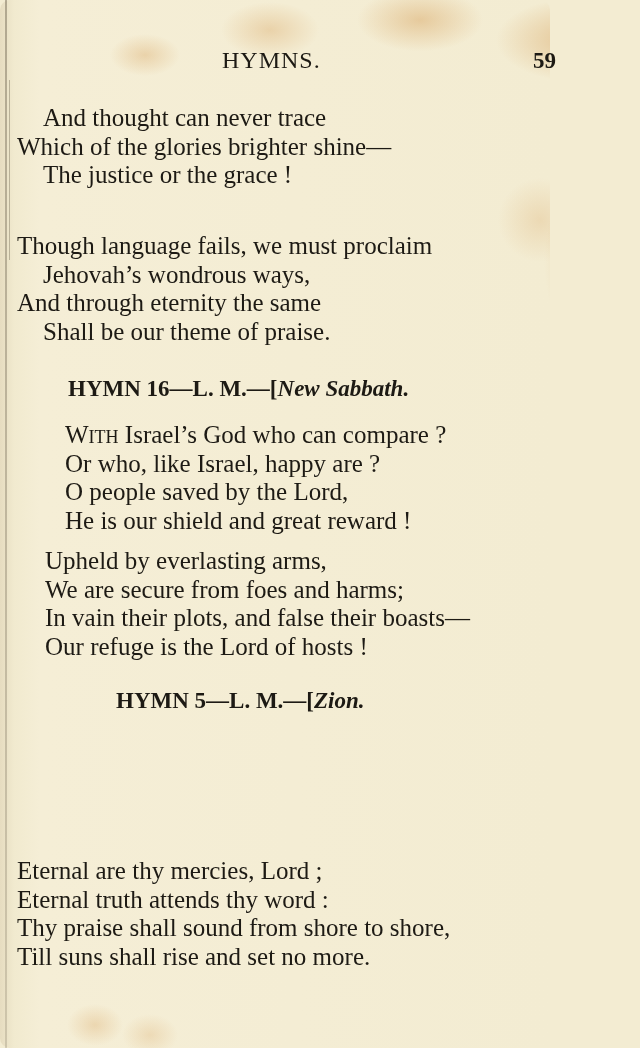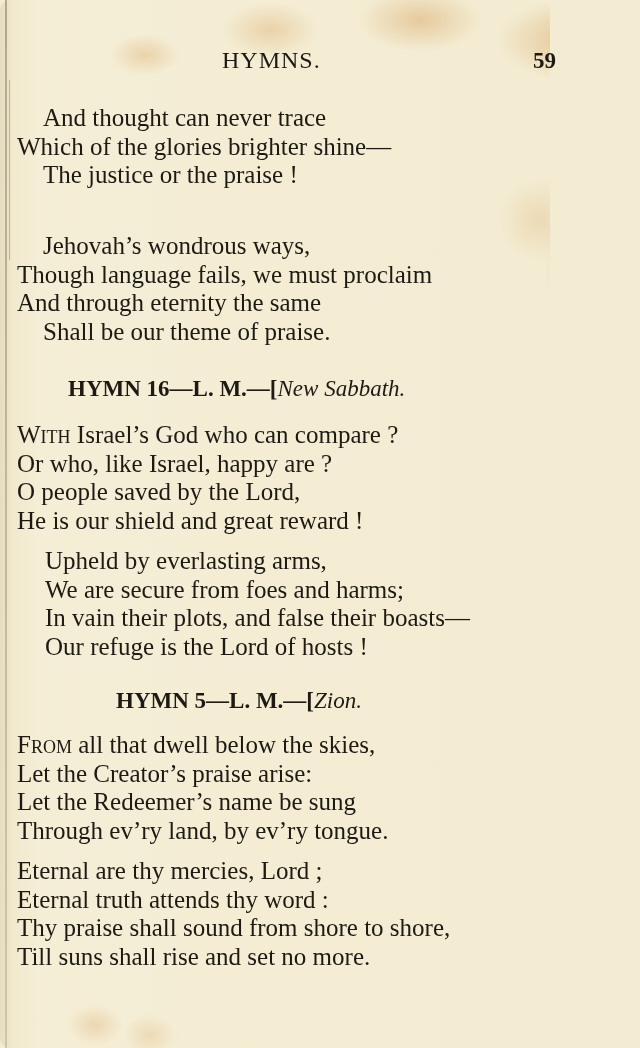--- a/index.html
+++ b/index.html
@@ -64,75 +64,69 @@
     .line { white-space: nowrap; }
     .line.indent { padding-left: 26px; }
     .hymn-heading {
       position: absolute;
       font-size: 23px;
       font-weight: bold;
       white-space: nowrap;
     }
     .hymn-heading .tune {
       font-style: italic;
-      font-weight: normal;
+      font-weight: bold;
     }
     .smallcaps { font-variant: small-caps; }
   </style>
 </head>
 <body>
 
 <div class="page">
   <div class="spine-line"></div>
   <div class="spine-line-2"></div>
 
   <div class="header-title">HYMNS.</div>
   <div class="page-number">59</div>
 
   <div class="stanza" style="top:104px;">
     <div class="line indent">And thought can never trace</div>
     <div class="line">Which of the glories brighter shine—</div>
-    <div class="line indent">The justice or the praise !</div>
+    <div class="line indent">The justice or the grace !</div>
   </div>
 
   <div class="stanza" style="top:232px;">
+    <div class="line">Though language fails, we must proclaim</div>
     <div class="line indent">Jehovah’s wondrous ways,</div>
-    <div class="line">Though language fails, we must proclaim</div>
     <div class="line">And through eternity the same</div>
     <div class="line indent">Shall be our theme of praise.</div>
   </div>
 
   <div class="hymn-heading" style="left:68px; top:376px;">
     <span>HYMN 16—L. M.—[</span><span class="tune">New Sabbath.</span>
   </div>
 
-  <div class="stanza" style="top:421px;">
+  <div class="stanza" style="top:421px;margin-left:48px;">
     <div class="line"><span class="smallcaps">With</span><span> Israel’s God who can compare ?</span></div>
     <div class="line">Or who, like Israel, happy are ?</div>
     <div class="line">O people saved by the Lord,</div>
     <div class="line">He is our shield and great reward !</div>
   </div>
 
   <div class="stanza" style="top:547px;margin-left:28px;">
     <div class="line">Upheld by everlasting arms,</div>
     <div class="line">We are secure from foes and harms;</div>
     <div class="line">In vain their plots, and false their boasts—</div>
     <div class="line">Our refuge is the Lord of hosts !</div>
   </div>
 
   <div class="hymn-heading" style="left:116px; top:688px;">
     <span>HYMN 5—L. M.—[</span><span class="tune">Zion.</span>
   </div>
 
-  <div class="stanza" style="top:731px;">
-    <div class="line"><span class="smallcaps">From</span><span> all that dwell below the skies,</span></div>
-    <div class="line">Let the Creator’s praise arise:</div>
-    <div class="line">Let the Redeemer’s name be sung</div>
-    <div class="line">Through ev’ry land, by ev’ry tongue.</div>
-  </div>
 
   <div class="stanza" style="top:857px;">
     <div class="line">Eternal are thy mercies, Lord ;</div>
     <div class="line">Eternal truth attends thy word :</div>
     <div class="line">Thy praise shall sound from shore to shore,</div>
     <div class="line">Till suns shall rise and set no more.</div>
   </div>
 </div>
 
 </body></html>

